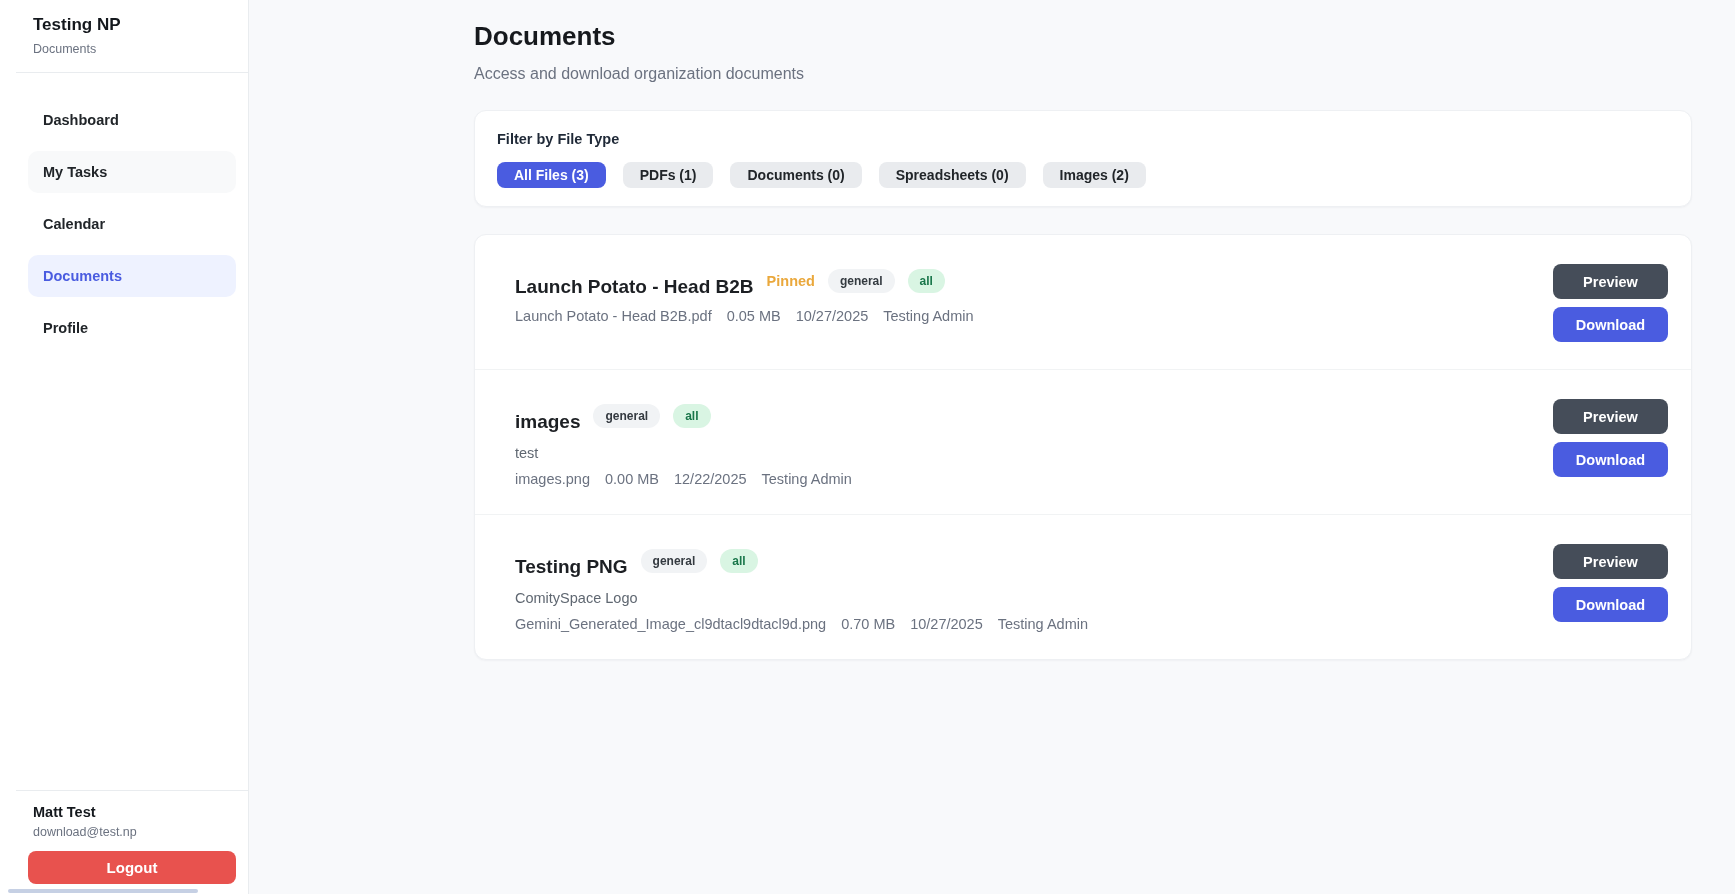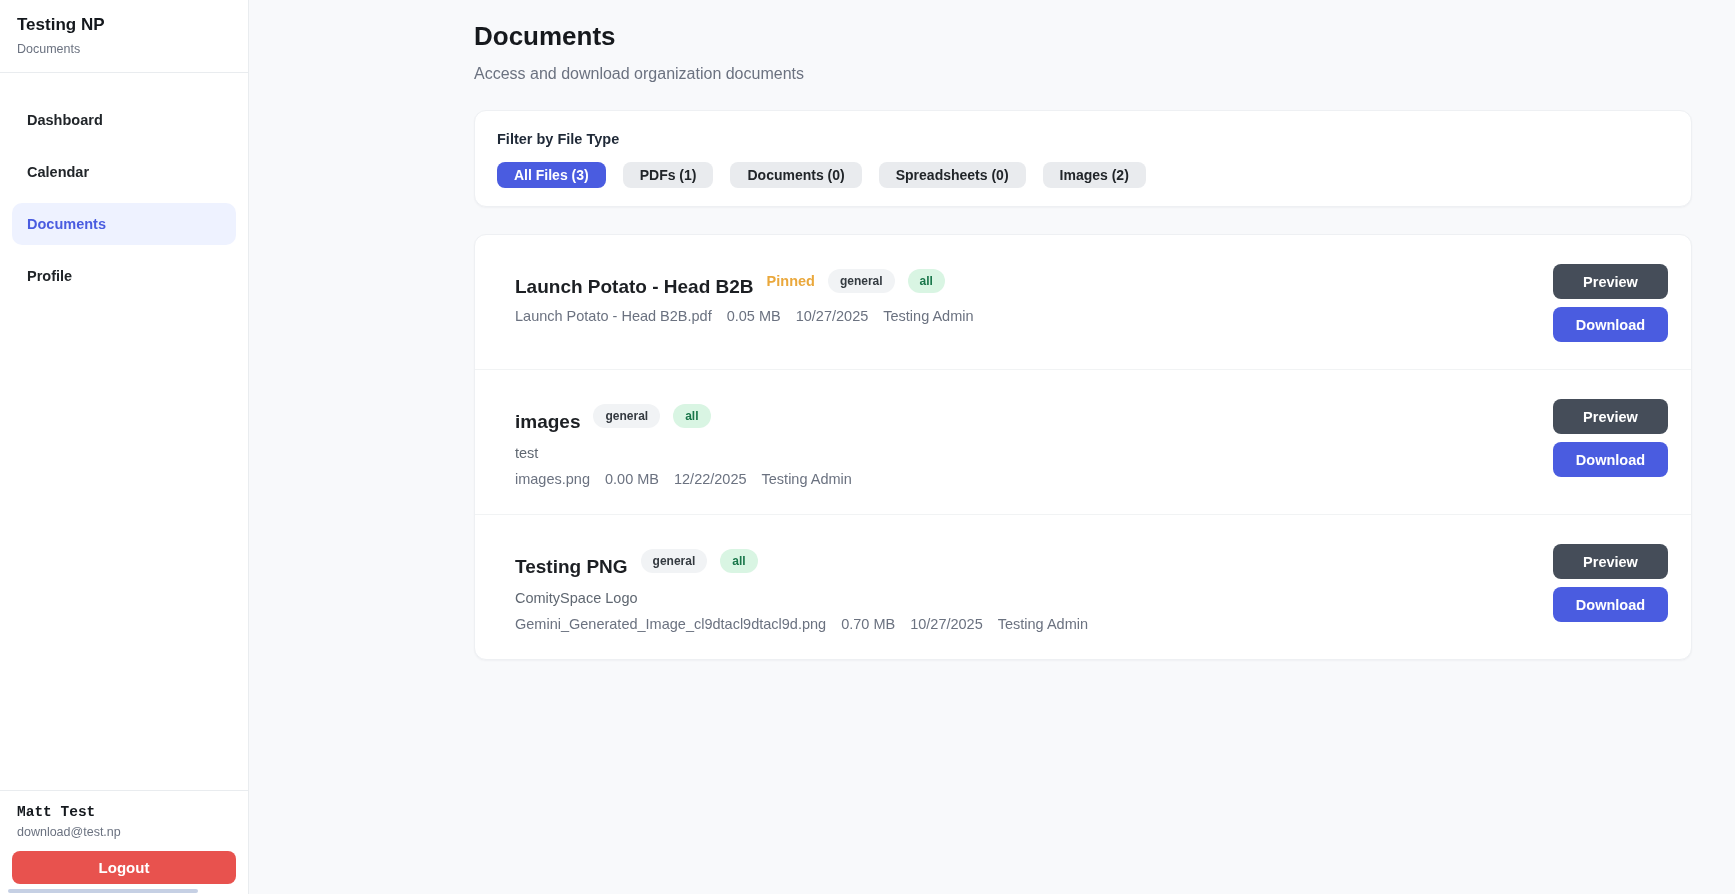--- a/index.html
+++ b/index.html
@@ -11,34 +11,34 @@
   html,body{width:1735px;height:894px;overflow:hidden;}
   body{
     font-family:"Liberation Sans","DejaVu Sans",sans-serif;
     background:var(--page-bg); color:#212529;
   }
   .app{display:flex;width:100%;height:100%;}
 
   
   aside{
     width:249px;min-width:249px;height:100%;background:#fff;
-    border-right:1px solid #e9ecef;display:flex;flex-direction:column;position:relative;
+    border-right:1px solid #e9ecef;display:flex;flex-direction:column;position:relative;padding-left:16px;
   }
   .sb-head{padding:15px 17px 16px;border-bottom:1px solid #e9ecef;}
   .org{font-size:17px;font-weight:700;color:#14181d;}
   .org-sub{font-size:12.5px;color:#6b7280;margin-top:7px;}
   nav{padding:26px 12px 0;}
   .nav-item{
     height:42px;margin-bottom:10px;border-radius:10px;display:flex;align-items:center;
     padding-left:15px;font-size:14.5px;font-weight:600;color:#212529;cursor:pointer;
   }
   .nav-item.subtle{background:#f8f9fa;}
   .nav-item.active{background:var(--accent-light);color:var(--accent);}
   .sb-foot{margin-top:auto;border-top:1px solid #e9ecef;padding:13px 12px 10px;}
-  .user-name{font-size:14.5px;font-weight:700;color:#14181d;padding-left:5px;font-family:Liberation Mono, monospace;}
+  .user-name{font-size:14.5px;font-weight:700;color:#14181d;padding-left:5px;}
   .user-email{font-size:12.5px;color:#6b7280;margin-top:5px;padding-left:5px;}
   .logout{
     display:block;width:100%;margin-top:12px;height:33px;border:none;border-radius:8px;
     background:var(--logout);color:#fff;font-size:15px;font-weight:700;cursor:pointer;
     font-family:inherit;
   }
   .hscroll{position:absolute;left:8px;bottom:1px;width:190px;height:4px;border-radius:2px;background:#c6d0e4;cursor:pointer;}
 
   
   main{flex:1;padding:21px 43px 0 225px;overflow:hidden;}
@@ -89,20 +89,21 @@
 
 <div class="app">
 
   <aside>
     <div class="sb-head">
       <div class="org">Testing NP</div>
       <div class="org-sub">Documents</div>
     </div>
     <nav>
       <div class="nav-item">Dashboard</div>
+      <div class="nav-item subtle">My Tasks</div>
       <div class="nav-item">Calendar</div>
       <div class="nav-item active">Documents</div>
       <div class="nav-item">Profile</div>
     </nav>
     <div class="sb-foot">
       <div class="user-name">Matt Test</div>
       <div class="user-email">download@test.np</div>
       <button class="logout">Logout</button>
     </div>
     <div class="hscroll"></div>

